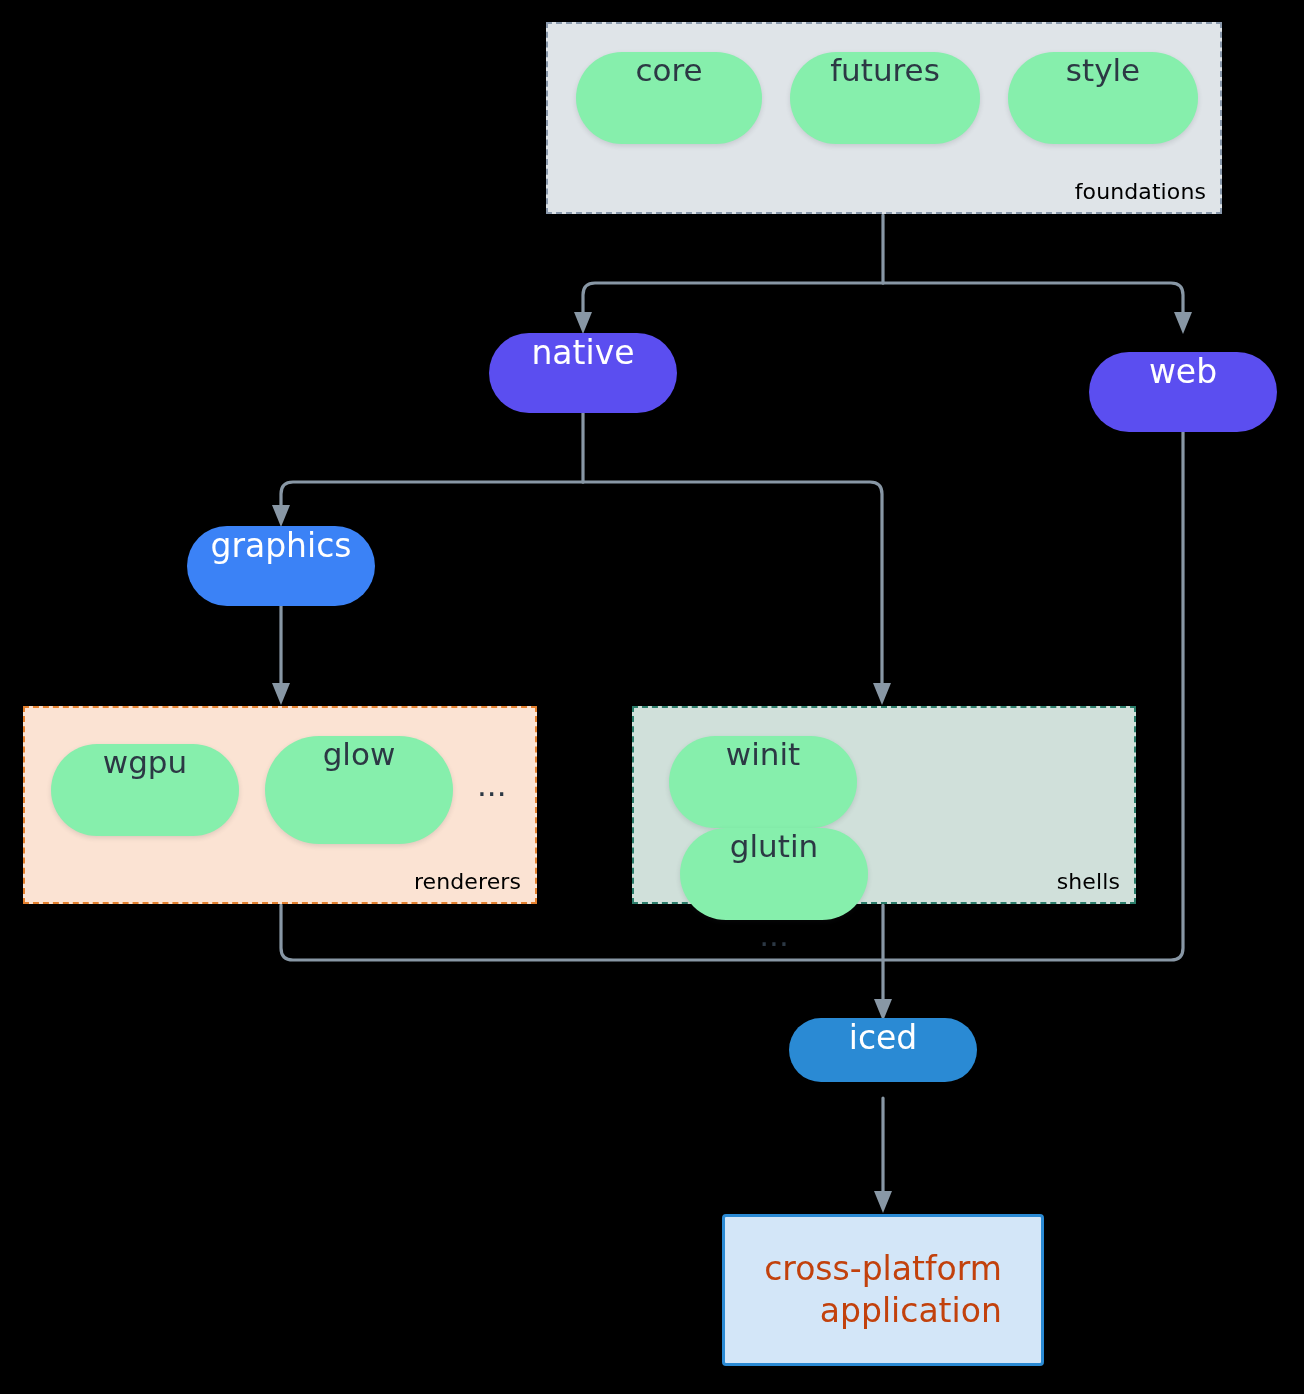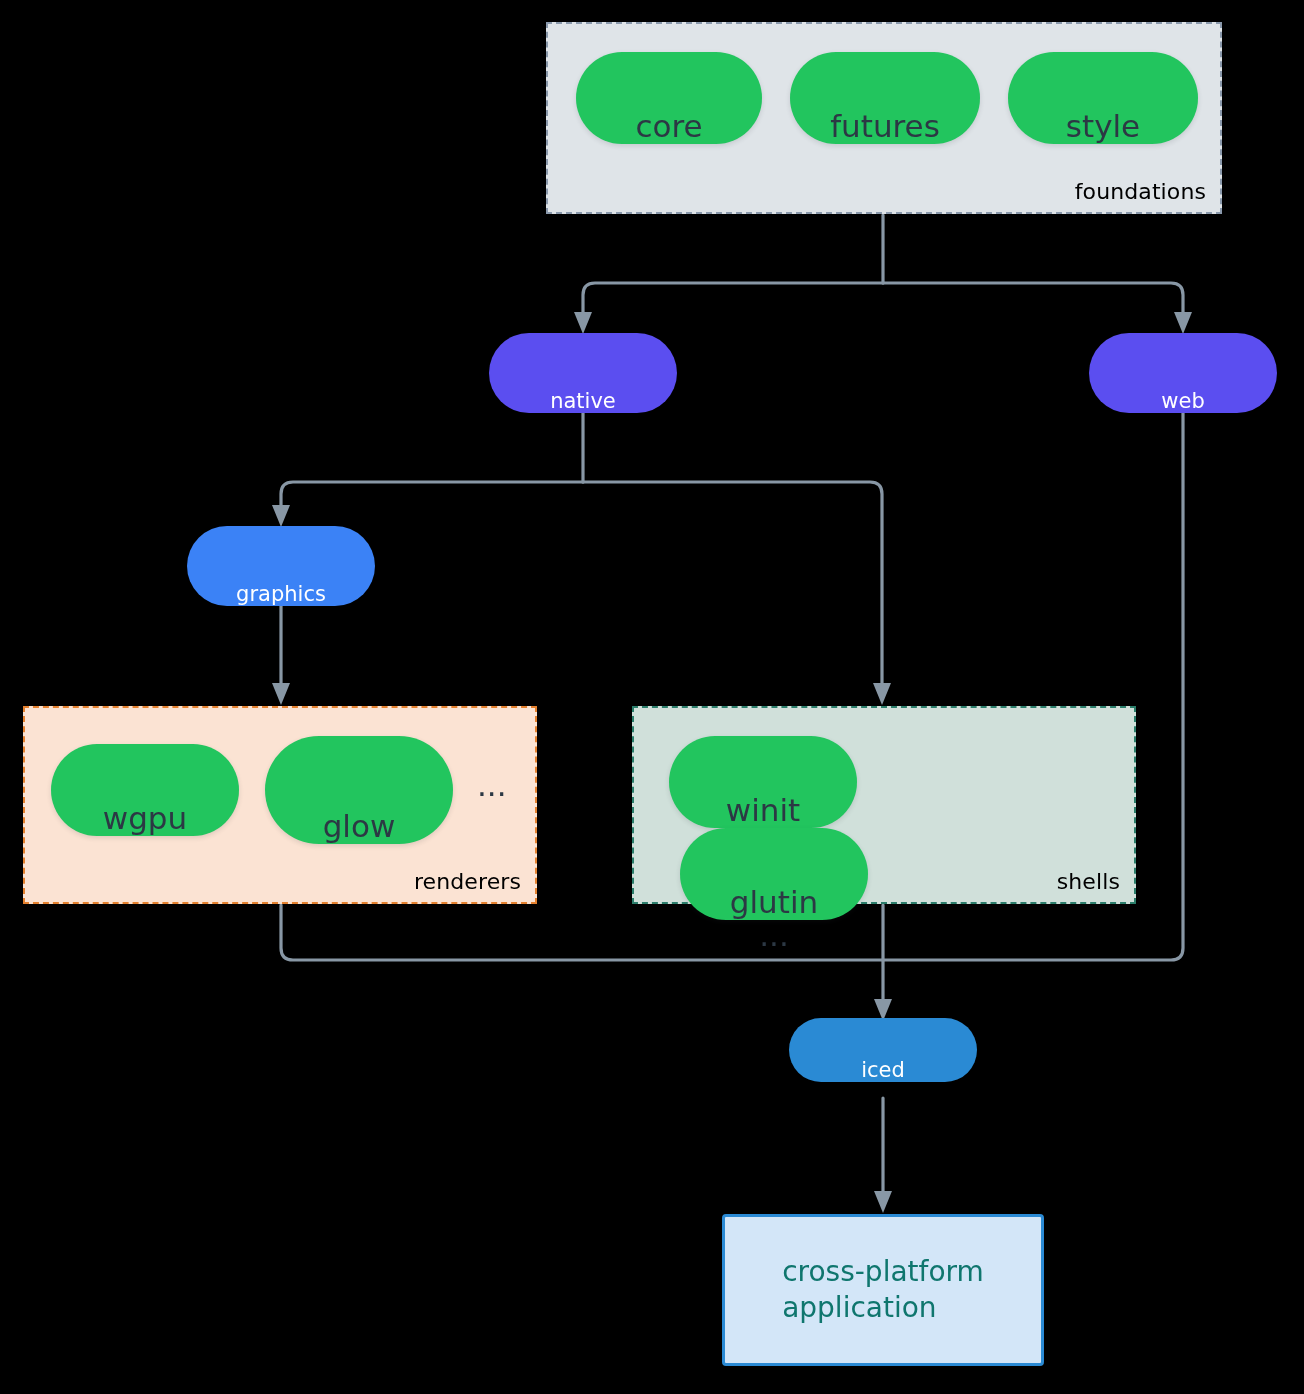--- a/index.html
+++ b/index.html
@@ -48,59 +48,59 @@
     color: #000000;
     letter-spacing: 0.1px;
     white-space: nowrap;
   }
   .pill-row {
     position: absolute;
     display: flex;
     align-items: center;
   }
   .pill {
-    background: #22c55e;
+    background: #86efac;
     border-radius: 999px;
     display: flex;
-    align-items: flex-end;
+    align-items: flex-start;
     justify-content: center;
     color: #2c3844;
     font-size: 31px;
     box-shadow: 0 2px 5px rgba(40,50,60,0.14);
     box-sizing: border-box;
     white-space: nowrap;
   }
   .ellipsis {
     color: #2c3844;
     font-size: 31px;
     line-height: 1;
     padding-bottom: 10px;
   }
   .node-pill {
     position: absolute;
     border-radius: 999px;
     display: flex;
-    align-items: flex-end;
+    align-items: flex-start;
     justify-content: center;
     color: #ffffff;
-    font-size: 21px;
+    font-size: 33px;
     box-sizing: border-box;
     white-space: nowrap;
   }
   .app-box {
     position: absolute;
     box-sizing: border-box;
     display: flex;
     align-items: center;
     justify-content: center;
-    text-align: left;
+    text-align: right;
     border-radius: 4px;
-    font-size: 28px;
+    font-size: 33px;
     line-height: 1.28;
-    color: #0f766e;
+    color: #c2410c;
   }
 </style>
 </head>
 <body>
 
 <div id="diagram-root">
 
   <svg class="layer" viewBox="0 0 1304 1394">
 
     <path class="edge-path" d="M 883,215 L 883,283"></path>
@@ -145,21 +145,21 @@
         <span>style</span>
       </div>
     </div>
     <div class="cluster-label">foundations</div>
   </div>
 
   <div class="node-pill" style="left:489px; top:333px; width:188px; height:80px; background:#5b4ef0;">
     <span>native</span>
   </div>
 
-  <div class="node-pill" style="left:1089px; top:333px; width:188px; height:80px; background:#5b4ef0;">
+  <div class="node-pill" style="left:1089px; top:352px; width:188px; height:80px; background:#5b4ef0;">
     <span>web</span>
   </div>
 
   <div class="node-pill" style="left:187px; top:526px; width:188px; height:80px; background:#3b82f6;">
     <span>graphics</span>
   </div>
 
   <div class="cluster-box" style="left:23px; top:706px; width:514px; height:198px; background:#fbe3d3; border:2px dashed #e4812f;padding-left:40px;">
     <div class="pill-row" style="left:26px; top:28px;">
       <div class="pill" style="width:188px; height:92px;">

